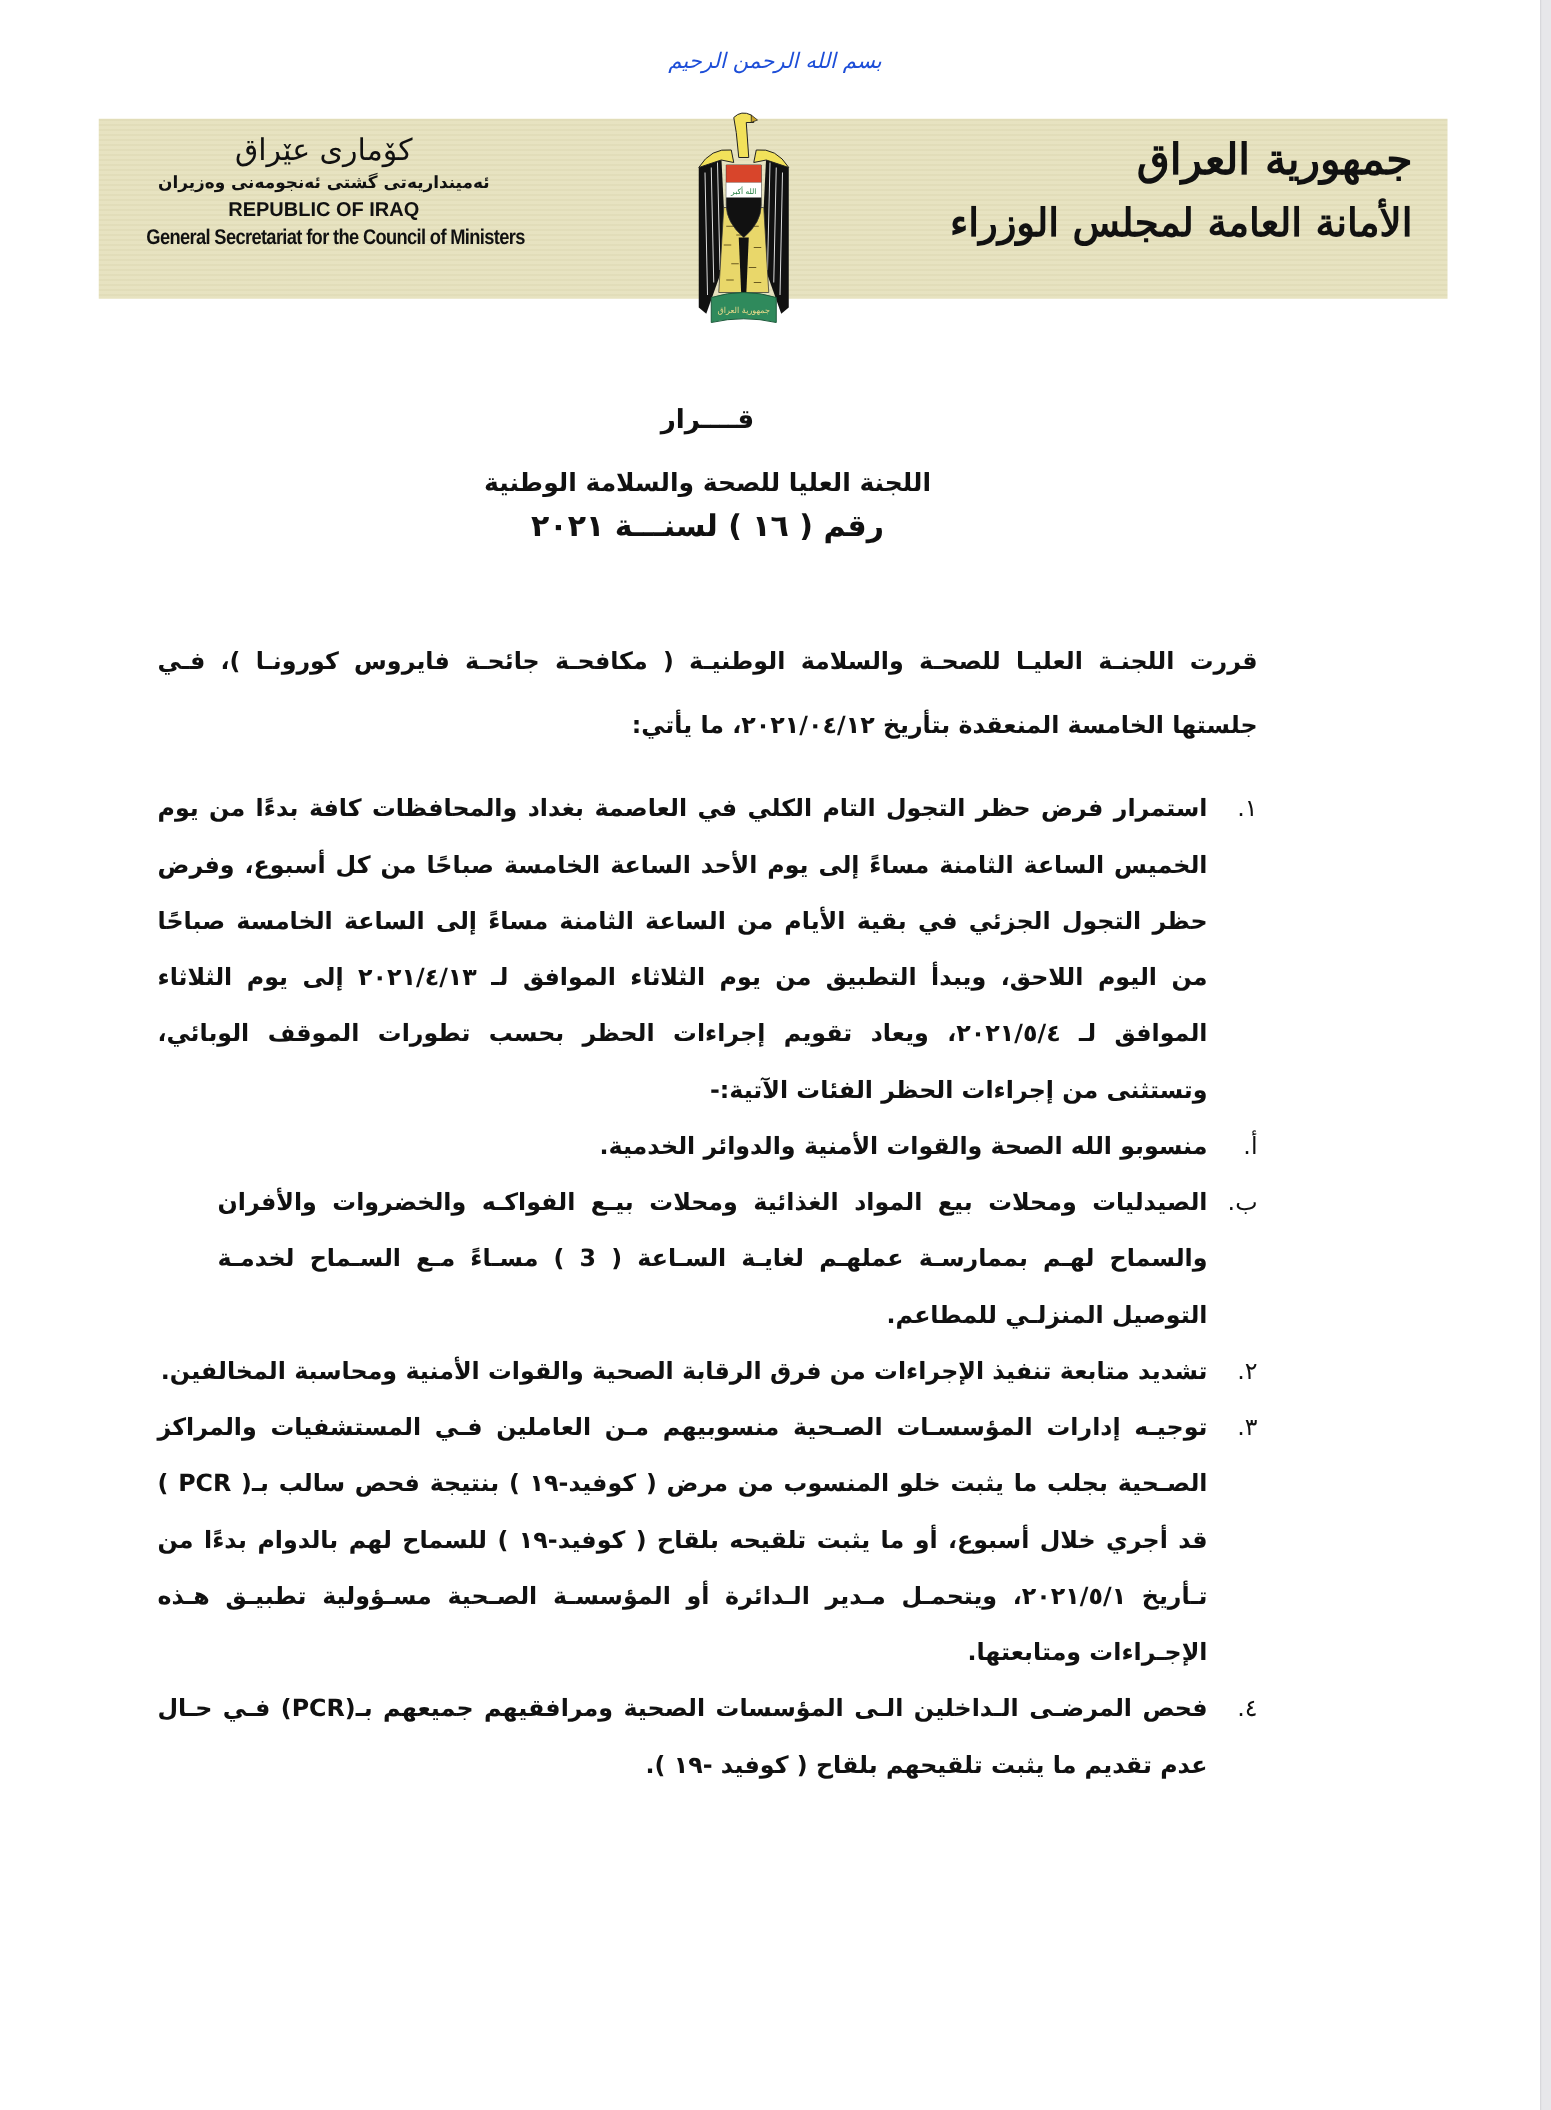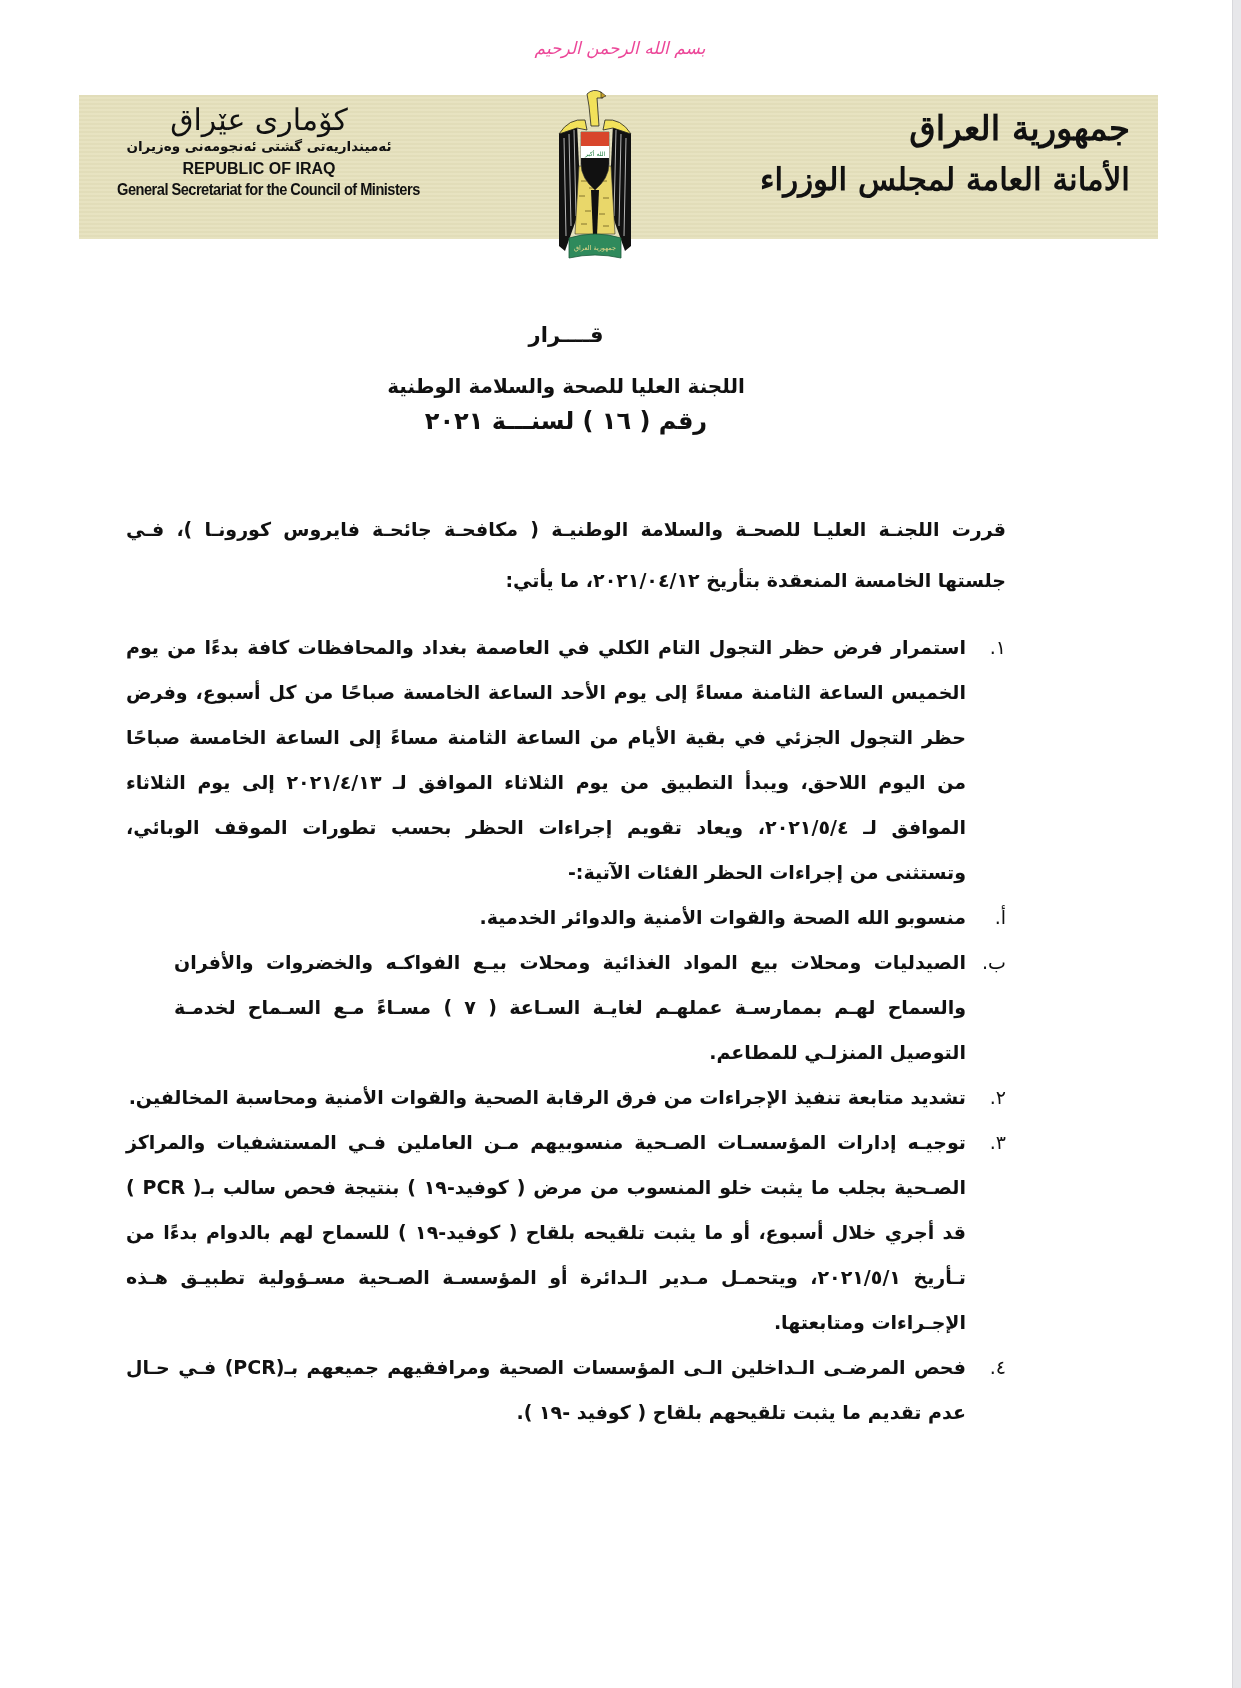--- a/index.html
+++ b/index.html
@@ -26,42 +26,42 @@
   }
   .basmala {
     position: absolute;
     top: 38px;
     left: 520px;
     width: 200px;
     text-align: center;
     font-family: "DejaVu Serif", serif;
     font-size: 17px;
     font-style: italic;
-    color: #ec4899;
+    color: #1d4ed8;
     letter-spacing: -0.5px;
   }
   .letterhead {
     position: absolute;
     top: 95px;
     left: 79px;
     width: 1079px;
     height: 144px;
     background: #e6e1bd;
     background-image: repeating-linear-gradient(0deg, rgba(255,255,255,0.06) 0 2px, rgba(0,0,0,0.02) 2px 4px);
   }
   .lh-left {
     position: absolute;
     left: 15px;
     top: 8px;
     width: 330px;
     text-align: center;
   }
   .kurdish-title {
     font-family: "DejaVu Serif", serif;
-    font-size: 30px;
+    font-size: 24px;
     line-height: 34px;
     color: #111;
   }
   .kurdish-sub {
     font-family: "DejaVu Sans", sans-serif;
     font-size: 13.5px;
     font-weight: bold;
     color: #111;
     line-height: 18px;
   }
@@ -257,21 +257,21 @@
         <span class="item-num">١.</span>
         <span class="item-text">استمرار فرض حظر التجول التام الكلي في العاصمة بغداد والمحافظات كافة بدءًا من يوم الخميس الساعة الثامنة مساءً إلى يوم الأحد الساعة الخامسة صباحًا من كل أسبوع، وفرض حظر التجول الجزئي في بقية الأيام من الساعة الثامنة مساءً إلى الساعة الخامسة صباحًا من اليوم اللاحق، ويبدأ التطبيق من يوم الثلاثاء الموافق لـ ٢٠٢١/٤/١٣ إلى يوم الثلاثاء الموافق لـ ٢٠٢١/٥/٤، ويعاد تقويم إجراءات الحظر بحسب تطورات الموقف الوبائي، وتستثنى من إجراءات الحظر الفئات الآتية:-</span>
       </div>
       <ul class="subitems">
         <li class="subitem">
           <span class="sub-num">أ.</span>
           <span class="sub-text">منسوبو الله الصحة والقوات الأمنية والدوائر الخدمية.</span>
         </li>
         <li class="subitem">
           <span class="sub-num">ب.</span>
-          <span class="sub-text">الصيدليات ومحلات بيع المواد الغذائية ومحلات بيـع الفواكـه والخضروات والأفران والسماح لهـم بممارسـة عملهـم لغايـة السـاعة ( ٧ ) مسـاءً مـع السـماح لخدمـة التوصيل المنزلـي للمطاعم.</span>
+          <span class="sub-text">الصيدليات ومحلات بيع المواد الغذائية ومحلات بيـع الفواكـه والخضروات والأفران والسماح لهـم بممارسـة عملهـم لغايـة السـاعة ( 3 ) مسـاءً مـع السـماح لخدمـة التوصيل المنزلـي للمطاعم.</span>
         </li>
       </ul>
     </li>
     <li class="item-wrap">
       <div class="item">
         <span class="item-num">٢.</span>
         <span class="item-text">تشديد متابعة تنفيذ الإجراءات من فرق الرقابة الصحية والقوات الأمنية ومحاسبة المخالفين.</span>
       </div>
     </li>
     <li class="item-wrap">

